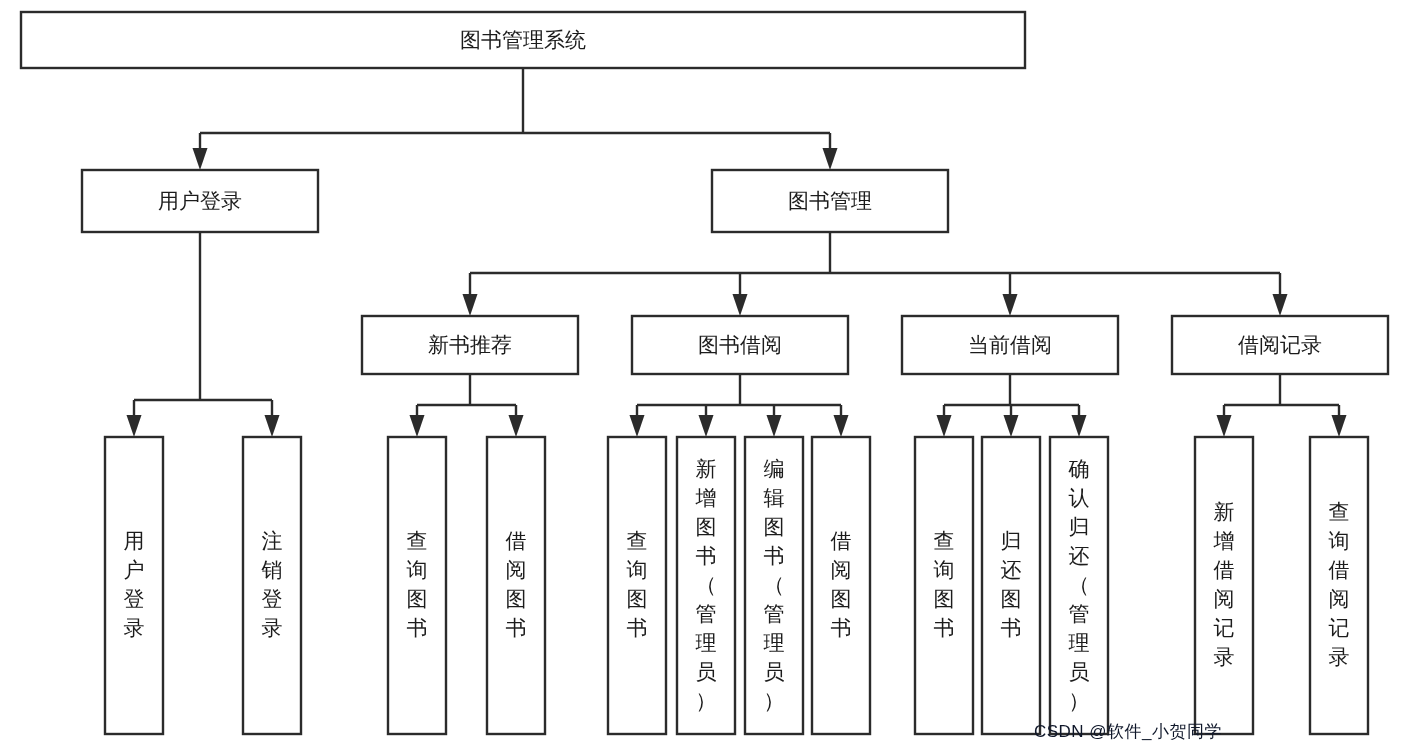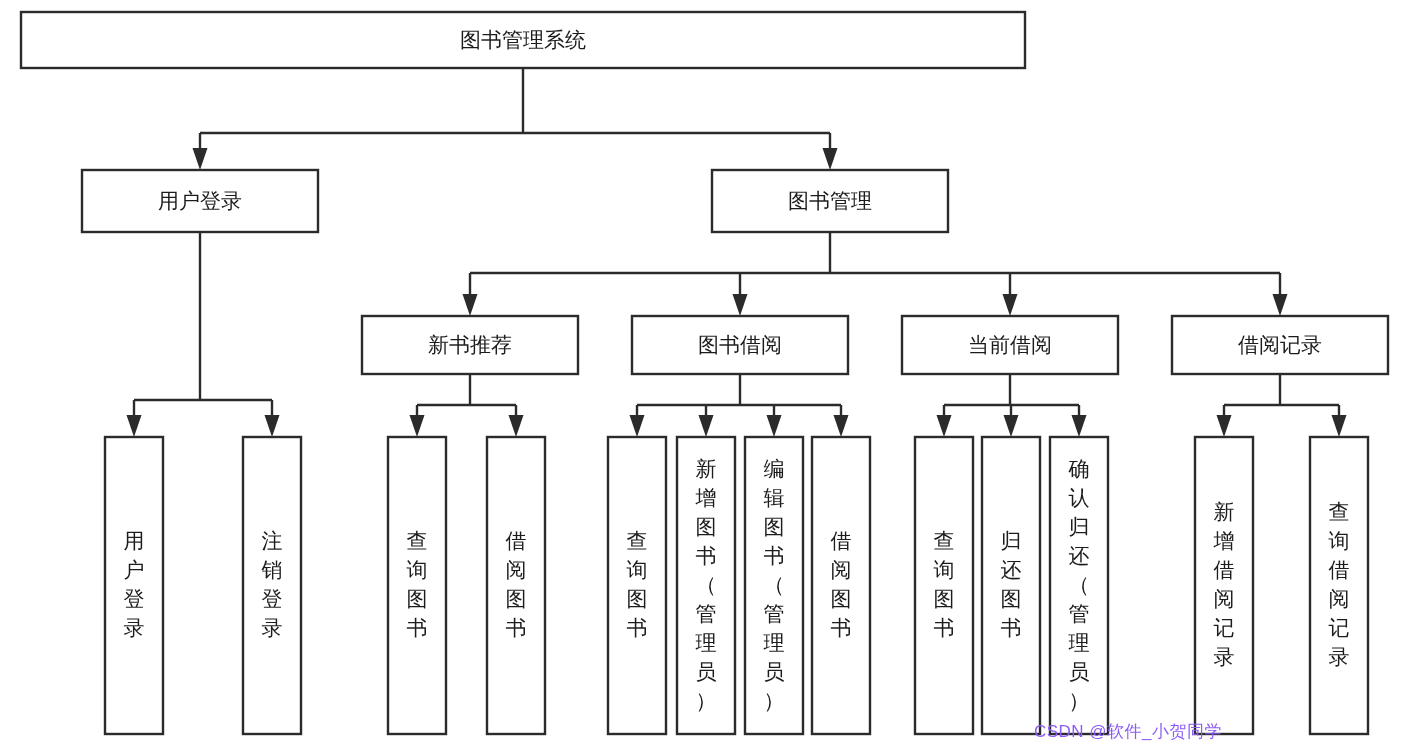--- a/index.html
+++ b/index.html
@@ -59,21 +59,21 @@
     text-anchor: middle;
     dominant-baseline: middle;
     white-space: pre;
   }
   .watermark-text {
     position: absolute;
     right: 8px;
     bottom: 4px;
     font-family: "Liberation Sans", "DejaVu Sans", sans-serif;
     font-size: 17px;
-    color: #8b5cf6;
+    color: #0f172a;
     letter-spacing: 0.5px;
     user-select: none;
     white-space: nowrap;
   }
 </style>
 </head>
 <body>
 
 <div id="diagram-root">
   <svg class="diagram-canvas" viewBox="0 0 1405 747" xmlns="http://www.w3.org/2000/svg">

